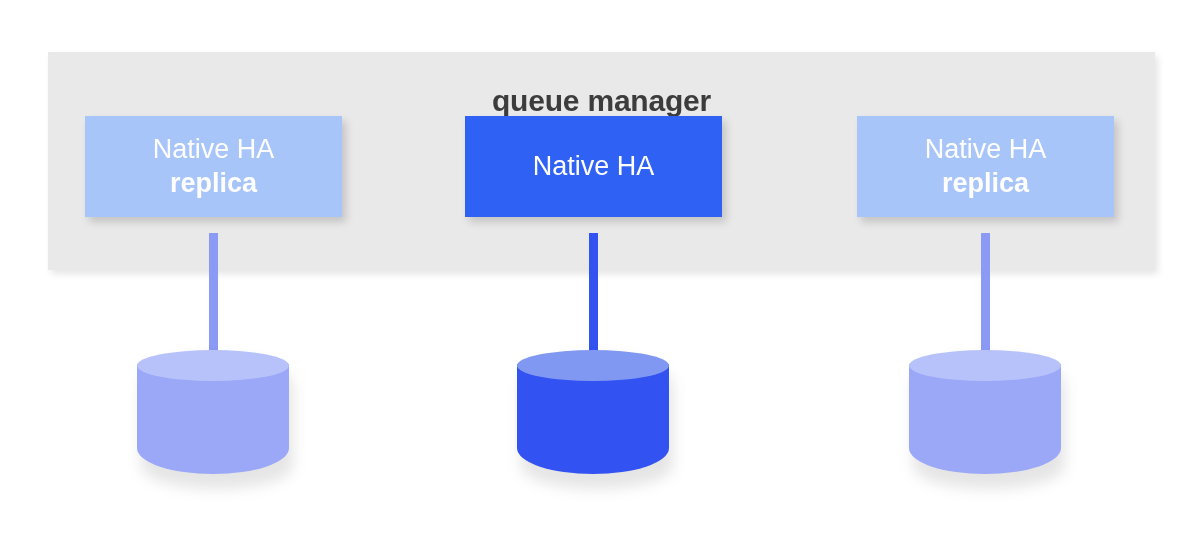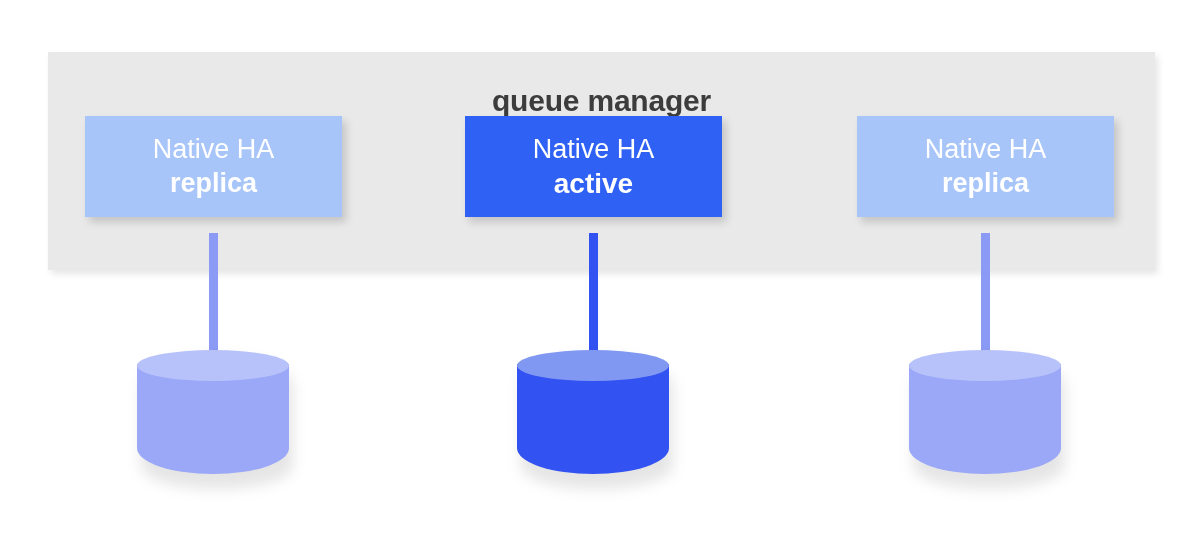--- a/index.html
+++ b/index.html
@@ -157,21 +157,20 @@
   <div class="stem active pos-center"></div>
   <div class="stem replica pos-right"></div>
 
   <div class="node-box replica pos-left">
     <div class="node-line1">Native HA</div>
     <div class="node-line2">replica</div>
   </div>
 
   <div class="node-box active pos-center">
     <div class="node-line1">Native HA</div>
-    <div class="node-line2 bold">active</div>
   </div>
 
   <div class="node-box replica pos-right">
     <div class="node-line1">Native HA</div>
     <div class="node-line2">replica</div>
   </div>
 
   <div class="cylinder replica pos-left">
     <div class="cyl-shadow"></div>
     <div class="cyl-body"></div>

